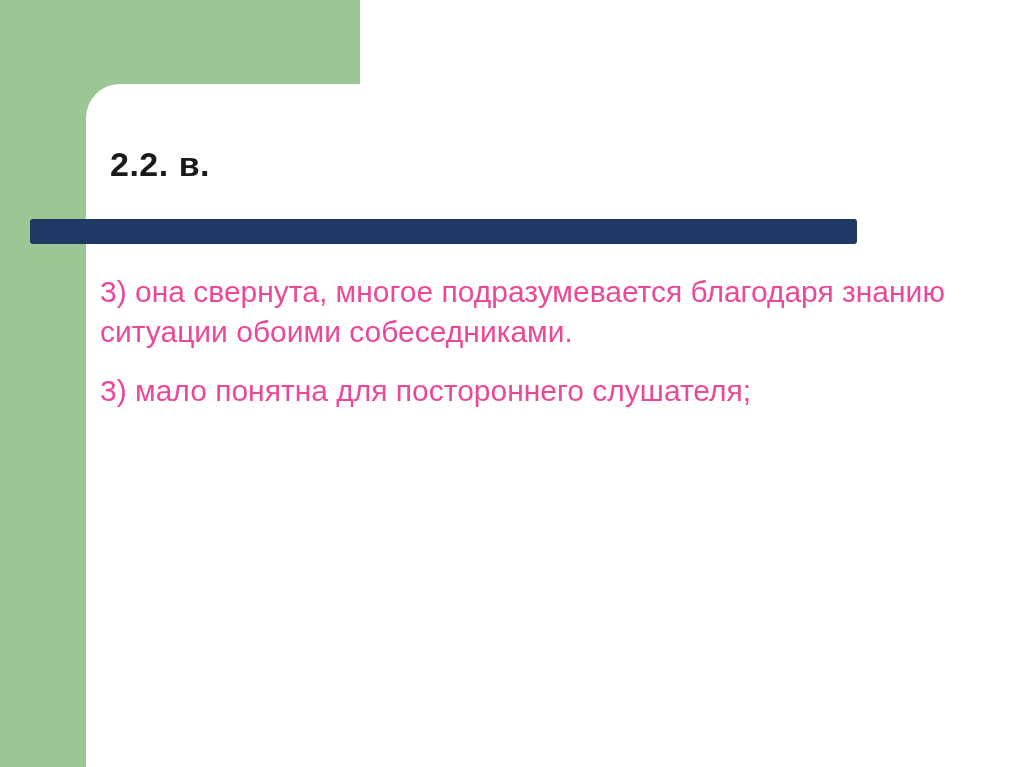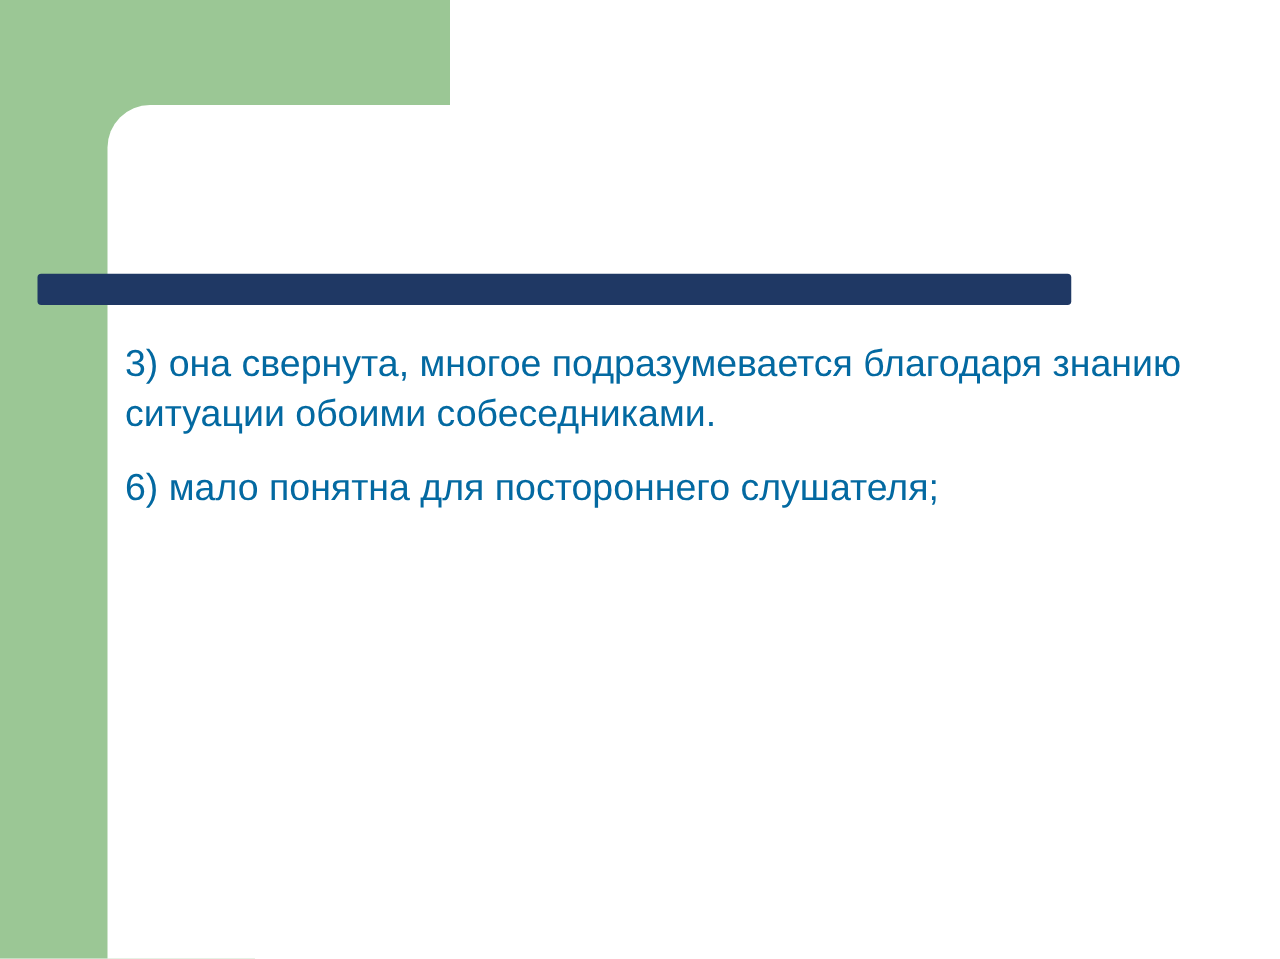--- a/index.html
+++ b/index.html
@@ -64,38 +64,39 @@
   
   .body-block {
     position: absolute;
     left: 100px;
     top: 272px;
     width: 860px;
   }
   .para {
     font-size: 30px;
     line-height: 1.32;
-    color: #0369a1;
+    color: #ec4899;
     margin: 0 0 20px 0;
     text-align: left;
   }
   .para:last-child {
     margin-bottom: 0;
   }
 </style>
 </head>
 <body>
 
 <div class="slide">
 
   <div class="green-band"></div>
 
   <div class="white-panel"></div>
 
+  <div class="title">2.2. в.</div>
 
   <div class="title-rule"></div>
 
   <div class="body-block">
     <p class="para">3) она свернута, многое подразумевается благодаря знанию ситуации обоими собеседниками.</p>
-    <p class="para">6) мало понятна для постороннего слушателя;</p>
+    <p class="para">3) мало понятна для постороннего слушателя;</p>
   </div>
 
 </div>
 
 </body></html>

